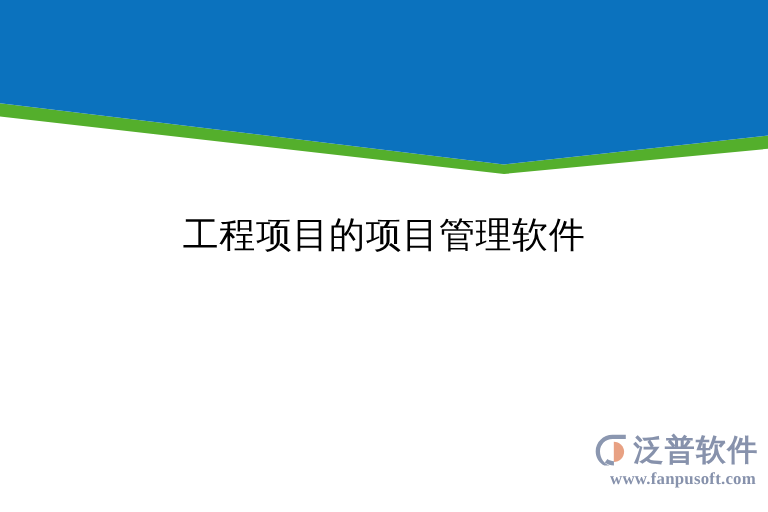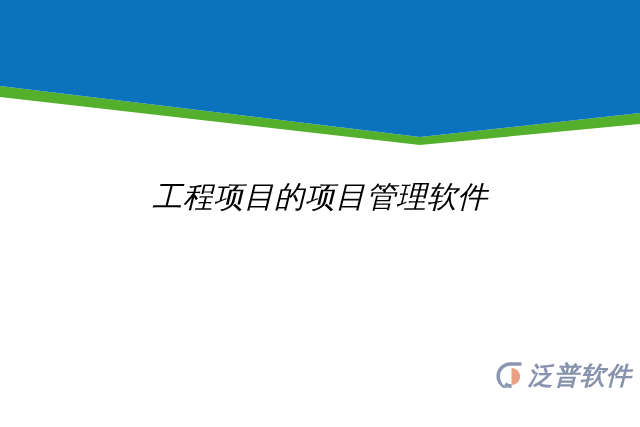--- a/index.html
+++ b/index.html
@@ -13,21 +13,20 @@
     font-family: "Liberation Sans", sans-serif;
     overflow: hidden;
   }
 
   .slide {
     position: relative;
     width: 640px;
     height: 427px;
     background: #ffffff;
     overflow: hidden;
-    font-style: italic;
   }
 
   
   .banner {
     position: absolute;
     left: 0;
     top: 0;
     width: 640px;
     height: 150px;
     pointer-events: none;
@@ -126,15 +125,16 @@
 
           <path d="M16.5 2.2 C8.6 2.2 2.4 8.4 2.4 16.1 C2.4 21.3 5.2 25.8 9.6 28.0 L14.0 28.0 C9.3 26.4 6.0 21.7 6.0 16.1 C6.0 10.4 10.6 5.8 16.5 5.8 L27.5 5.8 L27.5 2.2 Z" fill="#8B97B0"></path>
 
           <path d="M17.5 8.0 C12.7 8.0 8.9 11.8 8.9 16.5 C8.9 21.1 12.7 24.9 17.5 24.9 L17.5 8.0 Z" fill="#E8A183" transform="rotate(180 17.5 16.5)"></path>
 
           <path d="M10.0 25.4 C12.2 27.0 14.8 27.9 17.6 27.9 L17.6 24.3 C15.6 24.3 13.7 23.7 12.2 22.6 Z" fill="#8B97B0"></path>
         </svg>
       </span>
       <span class="logo-word">泛普软件</span>
     </div>
+    <div class="logo-url">www.fanpusoft.com</div>
   </div>
 
 </div>
 
 </body></html>

